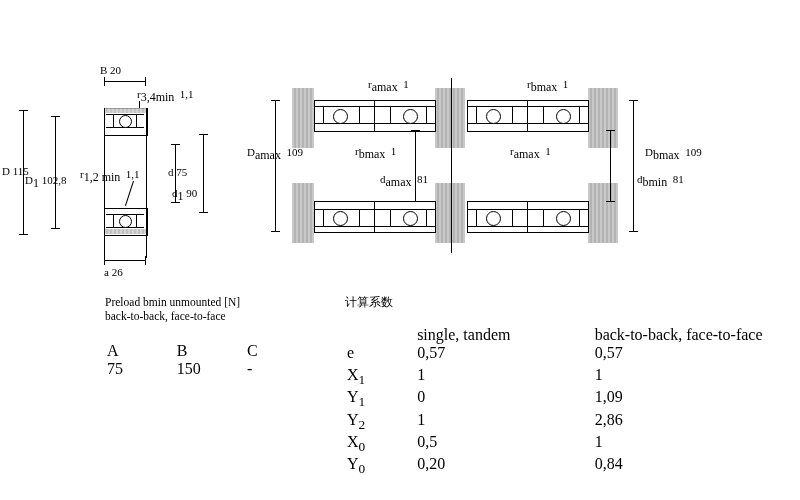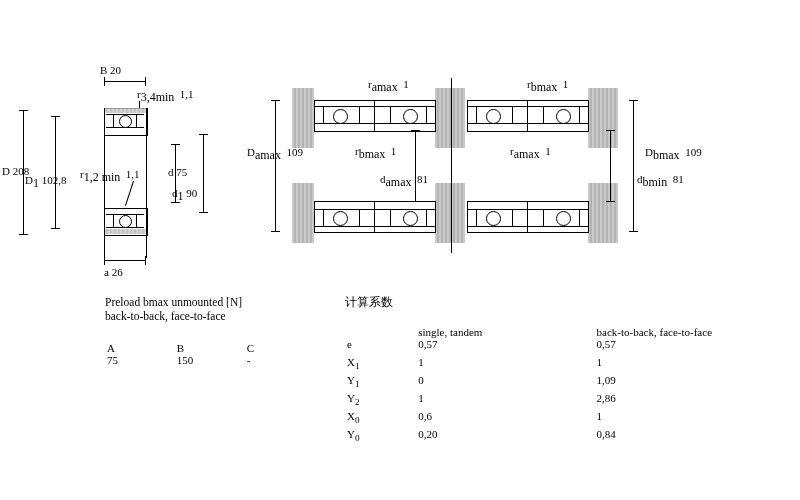--- a/index.html
+++ b/index.html
@@ -21,21 +21,21 @@
   
   .hatch{
     position:absolute;
     background:
       repeating-linear-gradient(90deg,#c9c9c9 0px,#c9c9c9 2px,#b3b3b3 2px,#b3b3b3 4px);
   }
   .graybox{position:absolute;background:#cfcfcf;border:1px solid #8a8a8a;}
   .whitebox{position:absolute;background:#ffffff;border:1px solid #000;}
   .ball{position:absolute;border:1px solid #000;background:#ffffff;border-radius:50%;}
   table{border-collapse:collapse;}
-  .tbl td{font-size:11px;padding:0 2px;vertical-align:top;white-space:nowrap;}
+  .tbl td{font-size:16px;padding:0 2px;vertical-align:top;white-space:nowrap;}
 </style>
 </head>
 <body>
 
 <div class="root">
 
   <div class="abs" style="left:0;top:0;width:250px;height:240px;">
 
     <div class="line hline" style="left:104px;top:33px;width:42px;"></div>
     <div class="line vline" style="left:104px;top:29px;height:9px;"></div>
@@ -78,21 +78,21 @@
     <div class="line vline" style="left:104px;top:208px;height:9px;"></div>
     <div class="line vline" style="left:145px;top:208px;height:9px;"></div>
     <div class="abs lbl" style="left:104px;top:218px;">
       <span>a</span>&nbsp;<span>26</span>
     </div>
 
     <div class="line vline" style="left:23px;top:62px;height:124px;"></div>
     <div class="line hline" style="left:19px;top:62px;width:9px;"></div>
     <div class="line hline" style="left:19px;top:186px;width:9px;"></div>
     <div class="abs lbl" style="left:2px;top:117px;">
-      <span>D</span>&nbsp;<span>208</span>
+      <span>D</span>&nbsp;<span>115</span>
     </div>
 
     <div class="line vline" style="left:55px;top:68px;height:112px;"></div>
     <div class="line hline" style="left:51px;top:68px;width:9px;"></div>
     <div class="line hline" style="left:51px;top:180px;width:9px;"></div>
     <div class="abs lbl" style="left:25px;top:126px;">
       D<sub>1</sub>&nbsp;<span>102,8</span>
     </div>
 
     <div class="abs lbl" style="left:80px;top:120px;">
@@ -213,21 +213,21 @@
     <div class="line vline" style="left:378px;top:52px;height:131px;"></div>
     <div class="line hline" style="left:374px;top:52px;width:9px;"></div>
     <div class="line hline" style="left:374px;top:183px;width:9px;"></div>
     <div class="abs lbl" style="left:390px;top:98px;">
       D<sub>bmax</sub>&nbsp;&nbsp;<span>109</span>
     </div>
 
   </div>
 
   <div class="abs" style="left:105px;top:248px;width:230px;">
-    <div class="lbl" style="font-size:11.5px;">Preload bmax unmounted [N]</div>
+    <div class="lbl" style="font-size:11.5px;">Preload bmin unmounted [N]</div>
     <div class="lbl" style="font-size:11.5px;margin-top:2px;">back-to-back, face-to-face</div>
     <table class="tbl" style="margin-top:20px;width:200px;">
       <tbody>
           <tr>
         <td style="width:70px;">A</td>
         <td style="width:70px;">B</td>
         <td style="width:60px;">C</td>
       </tr>
       <tr style="height:22px;">
         <td>75</td>
@@ -262,21 +262,21 @@
         <td>0</td>
         <td>1,09</td>
       </tr>
       <tr style="height:18px;">
         <td><span>Y</span><sub>2</sub></td>
         <td>1</td>
         <td>2,86</td>
       </tr>
       <tr style="height:18px;">
         <td><span>X</span><sub>0</sub></td>
-        <td>0,6</td>
+        <td>0,5</td>
         <td>1</td>
       </tr>
       <tr style="height:18px;">
         <td><span>Y</span><sub>0</sub></td>
         <td>0,20</td>
         <td>0,84</td>
       </tr>
     </tbody>
       </table>
   </div>

